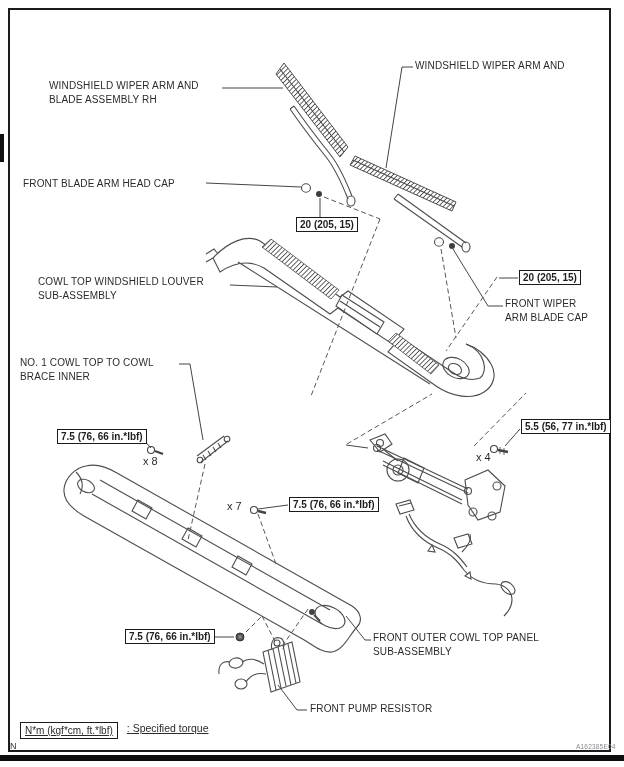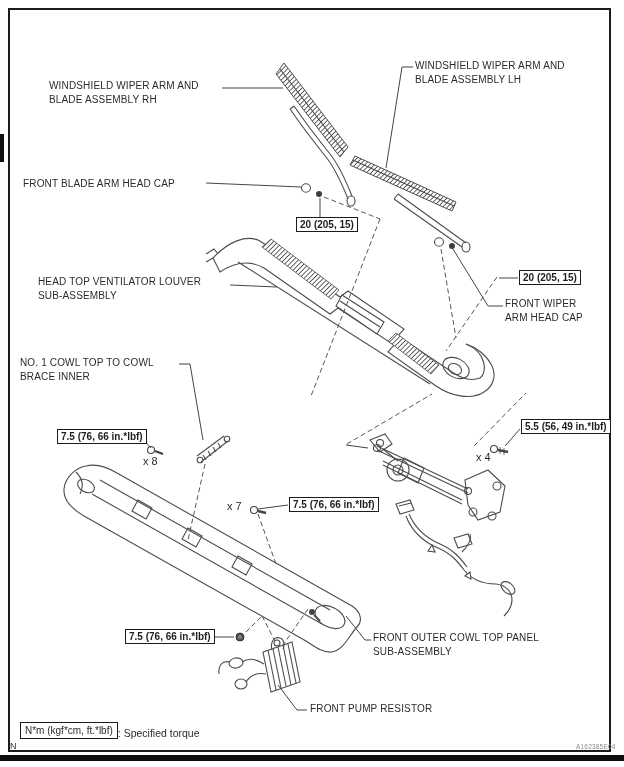--- a/index.html
+++ b/index.html
@@ -9,24 +9,24 @@
          border:2px solid #1c1c1c;box-sizing:border-box;background:transparent;}
   .bottom-rule{position:absolute;left:0;top:755px;width:624px;height:6px;background:#0d0d0d;}
   .edge-tab{position:absolute;left:0;top:134px;width:4px;height:28px;background:#111;}
   svg.art{position:absolute;left:0;top:0;width:624px;height:767px;}
   .lbl{position:absolute;font-size:10px;line-height:13.5px;letter-spacing:.15px;
        color:#2b2b2b;white-space:nowrap;}
   .lbl span{display:block;}
   .tq{position:absolute;border:1.3px solid #1b1b1b;background:#fff;color:#1e1e1e;
       font-size:10px;font-weight:bold;line-height:11px;padding:1px 3px;white-space:nowrap;}
   .mult{position:absolute;font-size:11px;color:#2b2b2b;white-space:nowrap;}
-  .legend{position:absolute;left:20px;top:722px;display:flex;align-items:flex-end;
-          font-size:10.5px;color:#2b2b2b;white-space:nowrap;}
+  .legend{position:absolute;left:20px;top:722px;display:flex;align-items:flex-start;
+          font-size:10.5px;color:#2b2b2b;white-space:nowrap;text-decoration:underline;}
   .legend .lg-box{border:1.2px solid #1b1b1b;padding:1px 4px;font-size:10px;line-height:13px;}
-  .legend .lg-desc{margin-left:0;}
+  .legend .lg-desc{margin-left:9px;}
   .corner-n{position:absolute;left:10px;top:741px;font-size:9px;color:#333;}
   .fig-id{position:absolute;left:576px;top:743px;font-size:6.5px;color:#8a8a90;letter-spacing:.2px;}
 </style>
 </head>
 <body>
 
 <div id="page">
 
   <div class="edge-tab"></div>
   <div class="frame"></div>
@@ -203,56 +203,55 @@
     </g>
   </svg>
 
   <div class="lbl" style="left:49px;top:79px">
     <span>WINDSHIELD WIPER ARM AND</span>
     <span>BLADE ASSEMBLY RH</span>
   </div>
 
   <div class="lbl" style="left:415px;top:59px">
     <span>WINDSHIELD WIPER ARM AND</span>
-    <span>BLADE ASSEMBLY LH</span>
   </div>
 
   <div class="lbl" style="left:23px;top:177px">
     <span>FRONT BLADE ARM HEAD CAP</span>
   </div>
 
   <div class="lbl" style="left:38px;top:275px">
-    <span>HEAD TOP VENTILATOR LOUVER</span>
+    <span>COWL TOP WINDSHIELD LOUVER</span>
     <span>SUB-ASSEMBLY</span>
   </div>
 
   <div class="lbl" style="left:505px;top:297px">
     <span>FRONT WIPER</span>
-    <span>ARM HEAD CAP</span>
+    <span>ARM BLADE CAP</span>
   </div>
 
   <div class="lbl" style="left:20px;top:356px">
     <span>NO. 1 COWL TOP TO COWL</span>
     <span>BRACE INNER</span>
   </div>
 
 
   <div class="lbl" style="left:373px;top:631px">
     <span>FRONT OUTER COWL TOP PANEL</span>
     <span>SUB-ASSEMBLY</span>
   </div>
 
   <div class="lbl" style="left:310px;top:702px">
     <span>FRONT PUMP RESISTOR</span>
   </div>
 
   <div class="tq" style="left:296px;top:217px">20 (205, 15)</div>
   <div class="tq" style="left:519px;top:270px">20 (205, 15)</div>
   <div class="tq" style="left:57px;top:429px">7.5 (76, 66 in.*lbf)</div>
-  <div class="tq" style="left:521px;top:419px">5.5 (56, 49 in.*lbf)</div>
+  <div class="tq" style="left:521px;top:419px">5.5 (56, 77 in.*lbf)</div>
   <div class="tq" style="left:289px;top:497px">7.5 (76, 66 in.*lbf)</div>
   <div class="tq" style="left:125px;top:629px">7.5 (76, 66 in.*lbf)</div>
 
   <div class="mult" style="left:143px;top:455px">x 8</div>
   <div class="mult" style="left:227px;top:500px">x 7</div>
   <div class="mult" style="left:476px;top:451px">x 4</div>
 
   <div class="legend">
     <span class="lg-box">N*m (kgf*cm, ft.*lbf)</span>
     <span class="lg-desc">: Specified torque</span>

